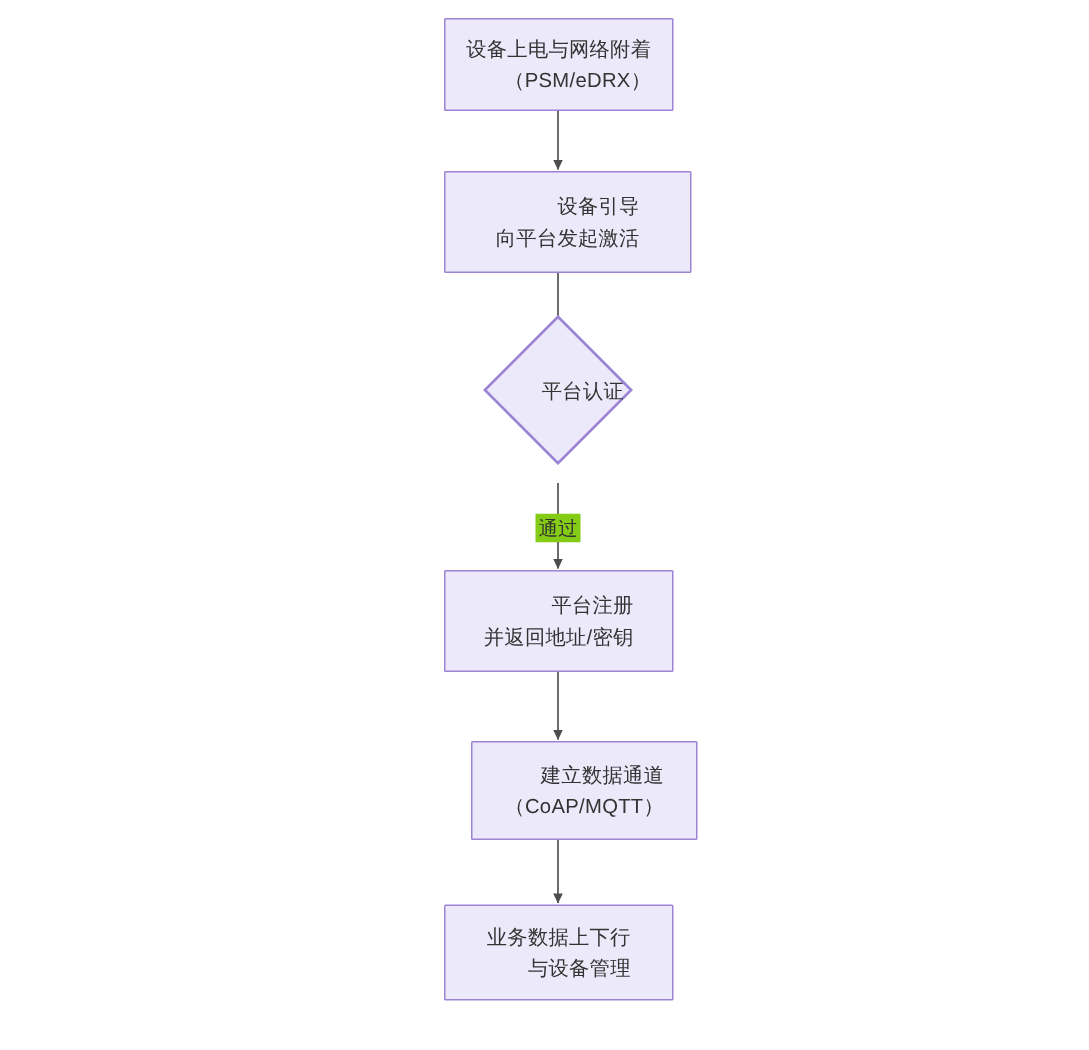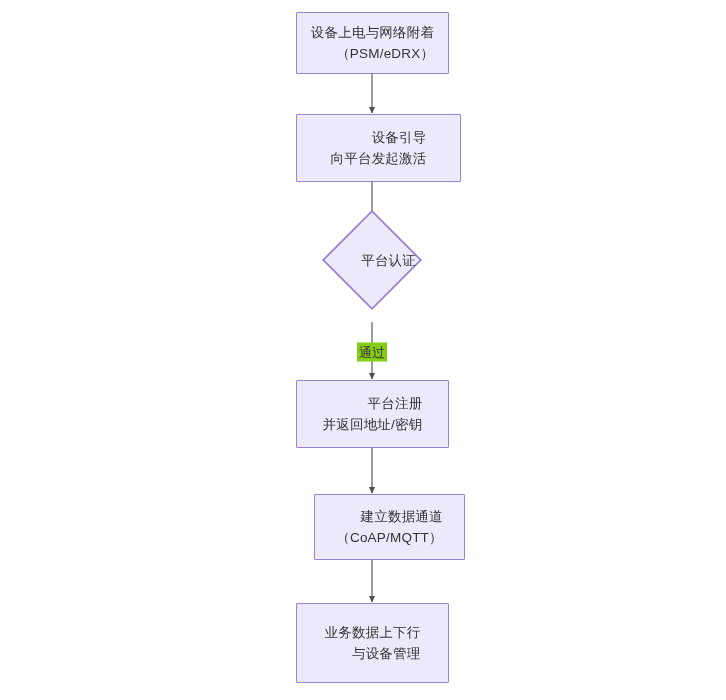--- a/index.html
+++ b/index.html
@@ -116,20 +116,20 @@
   <div class="node node-process" style="left: 296px; top: 380px; width: 153px; height: 68px;">
     <span class="node-label">平台注册
 并返回地址/密钥</span>
   </div>
 
   <div class="node node-process" style="left: 296px; top: 494px; width: 151px; height: 66px; margin-left: 18px;">
     <span class="node-label">建立数据通道
 （CoAP/MQTT）</span>
   </div>
 
-  <div class="node node-process" style="left: 296px; top: 603px; width: 153px; height: 80px;">
+  <div class="node node-process" style="left: 296px; top: 603px; width: 153px; height: 64px;">
     <span class="node-label">业务数据上下行
 与设备管理</span>
   </div>
 
   <div class="edge-label" style="left: 372px; top: 352px; transform: translate(-50%, -50%);">通过</div>
 
 </div>
 
 </body></html>

